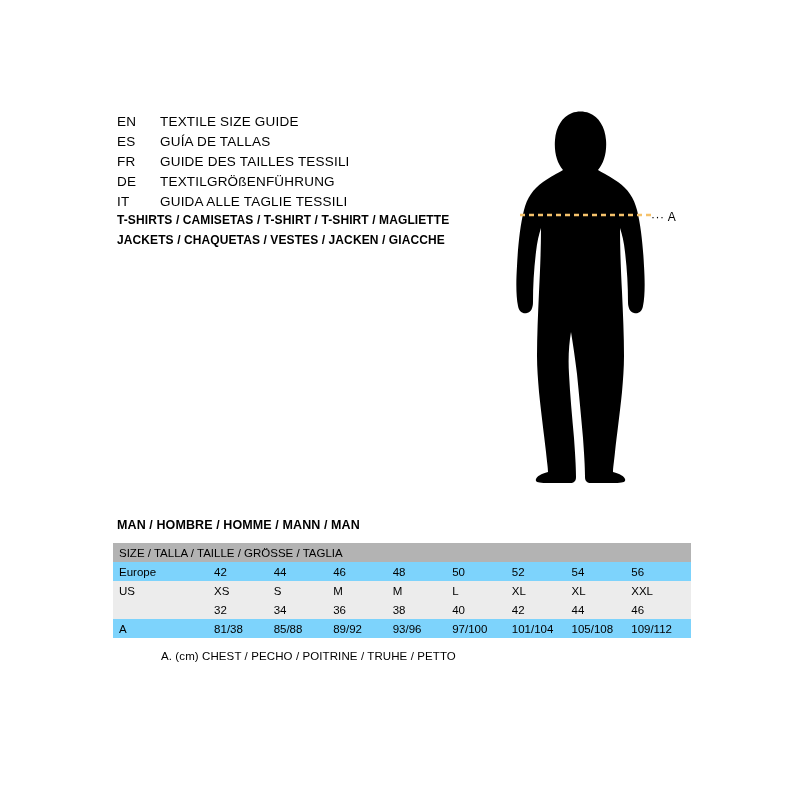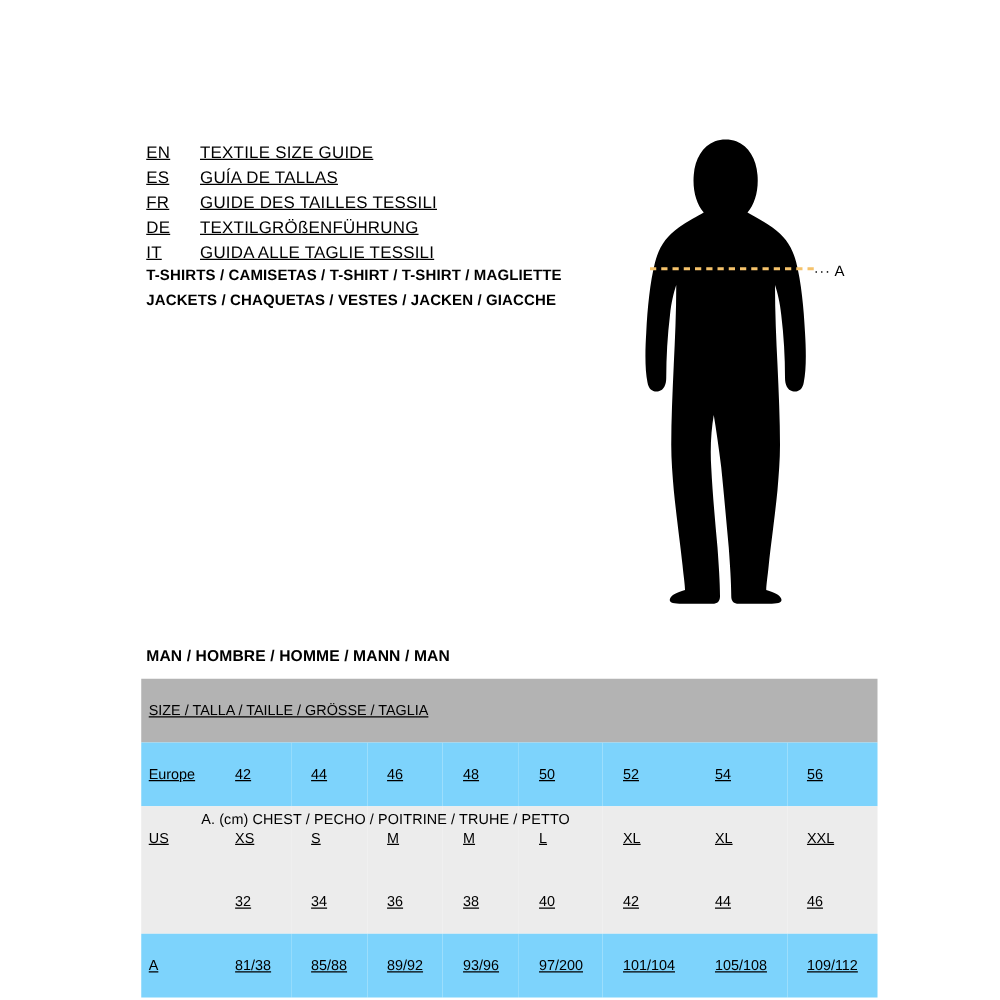--- a/index.html
+++ b/index.html
@@ -25,21 +25,20 @@
     position: absolute;
     left: 117px;
     top: 112px;
     width: 380px;
   }
   .lang-row {
     display: flex;
     align-items: baseline;
     height: 20px;
     line-height: 20px;
-    text-decoration: underline;
   }
   .lang-code {
     width: 43px;
     font-size: 13.5px;
     letter-spacing: 0.2px;
   }
   .lang-text {
     font-size: 13.5px;
     letter-spacing: 0.2px;
   }
@@ -87,24 +86,23 @@
   }
   table.size-table {
     position: absolute;
     left: 113px;
     top: 543px;
     width: 578px;
     border-collapse: collapse;
     font-size: 11.5px;
   }
   table.size-table td {
-    padding: 16px;
+    padding: 0;
     height: 19px;
     vertical-align: middle;
-    text-decoration: underline;
   }
   .row-head {
     background: #b3b3b3;
   }
   .row-alt {
     background: #ececec;
   }
   .row-plain {
     background: #7dd3fc;
   }
@@ -264,21 +262,21 @@
         <td class="cell-val">42</td>
         <td class="cell-val">44</td>
         <td class="cell-val">46</td>
       </tr>
       <tr class="row-plain">
         <td class="cell-label">A</td>
         <td class="cell-val">81/38</td>
         <td class="cell-val">85/88</td>
         <td class="cell-val">89/92</td>
         <td class="cell-val">93/96</td>
-        <td class="cell-val">97/200</td>
+        <td class="cell-val">97/100</td>
         <td class="cell-val">101/104</td>
         <td class="cell-val">105/108</td>
         <td class="cell-val">109/112</td>
       </tr>
     </tbody>
   </table>
 
   <div class="footnote">A. (cm) CHEST / PECHO / POITRINE / TRUHE / PETTO</div>
 
 </div>

